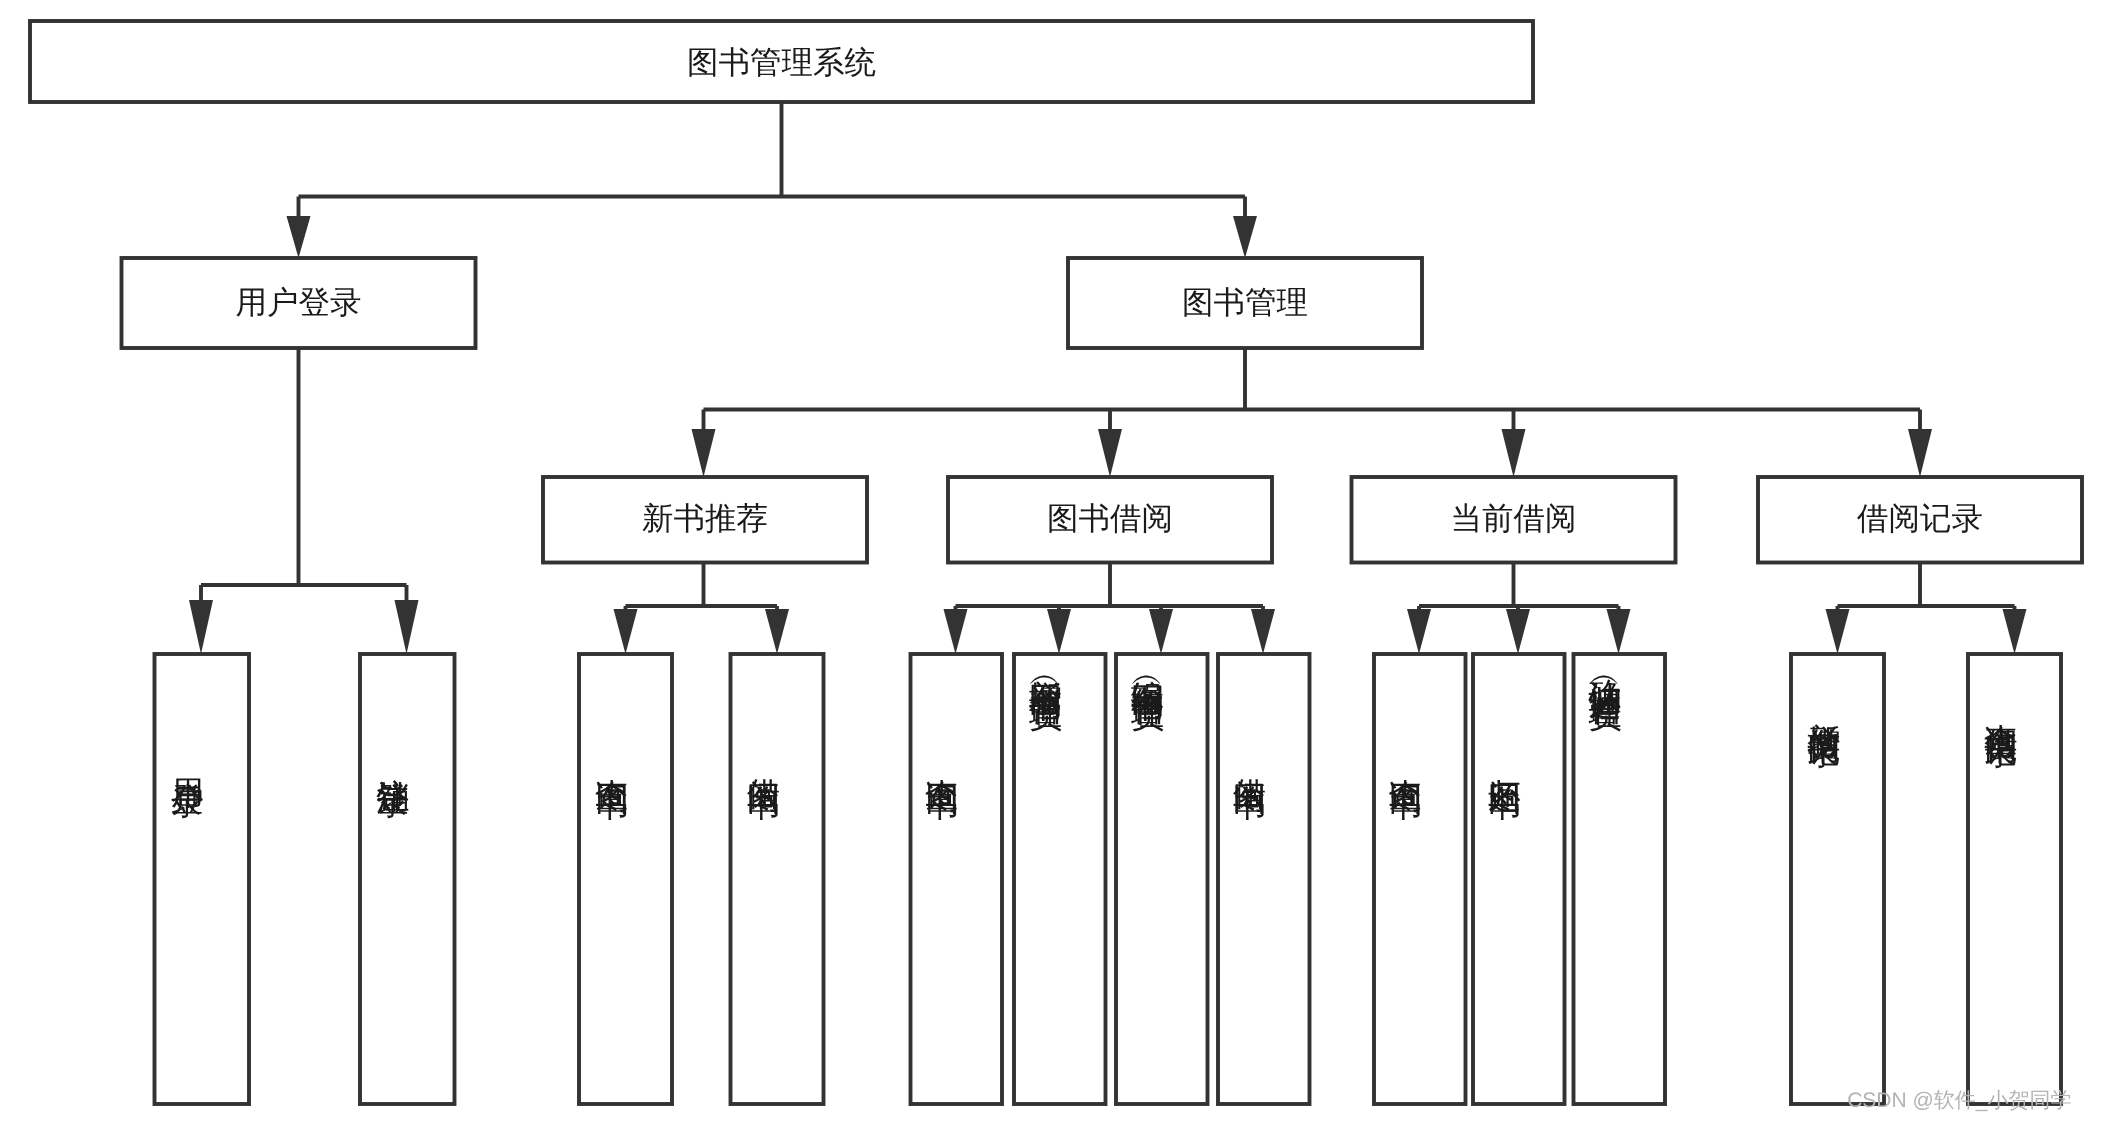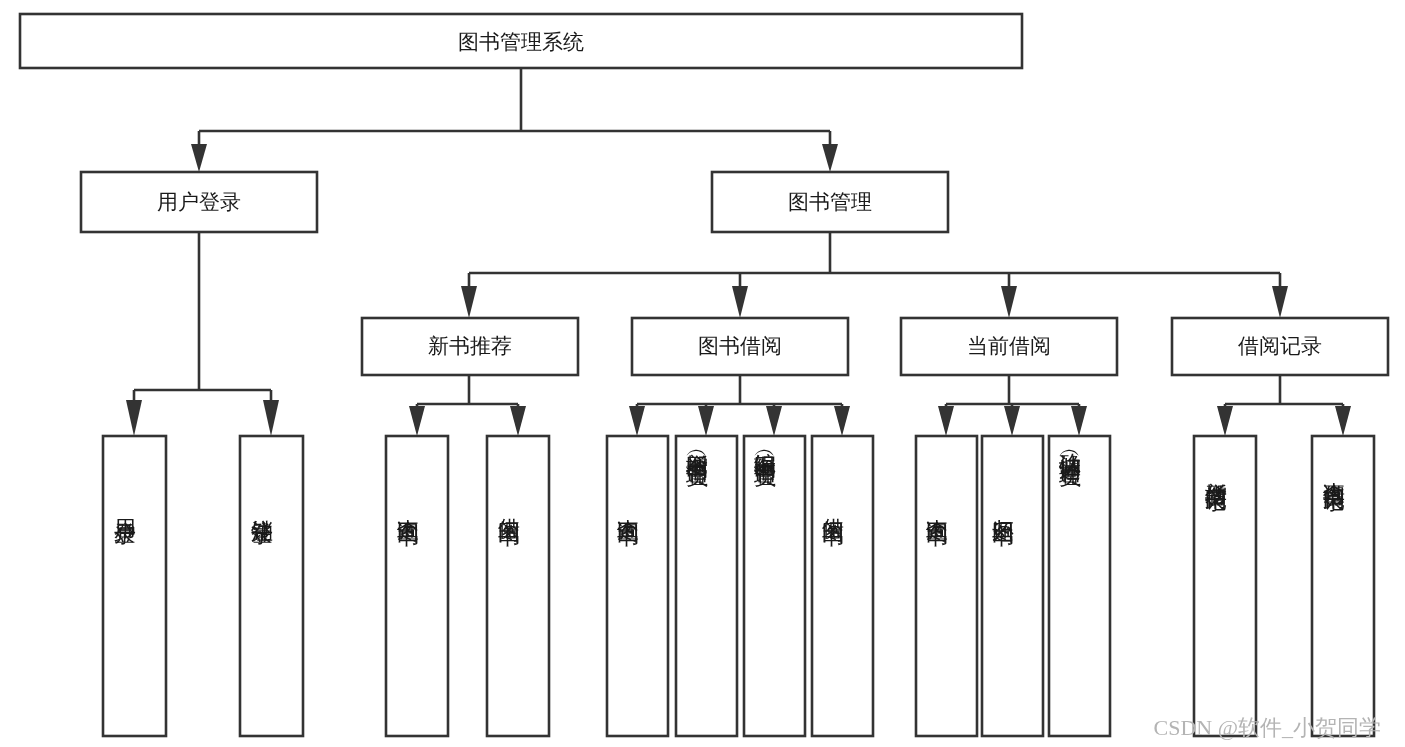--- a/index.html
+++ b/index.html
@@ -55,22 +55,22 @@
     writing-mode: vertical-rl;
     text-orientation: upright;
     letter-spacing: 2px;
     dominant-baseline: hanging;
     text-anchor: middle;
   }
   .watermark {
     position: absolute;
     right: 8px;
     bottom: 4px;
-    font-family: Liberation Serif, serif;
-    font-size: 22px;
+    font-family: Liberation Sans, sans-serif;
+    font-size: 14px;
     color: #b4b4b4;
     white-space: nowrap;
     user-select: none;
   }
 </style>
 </head>
 <body>
 
 <div id="diagram-root">
 

